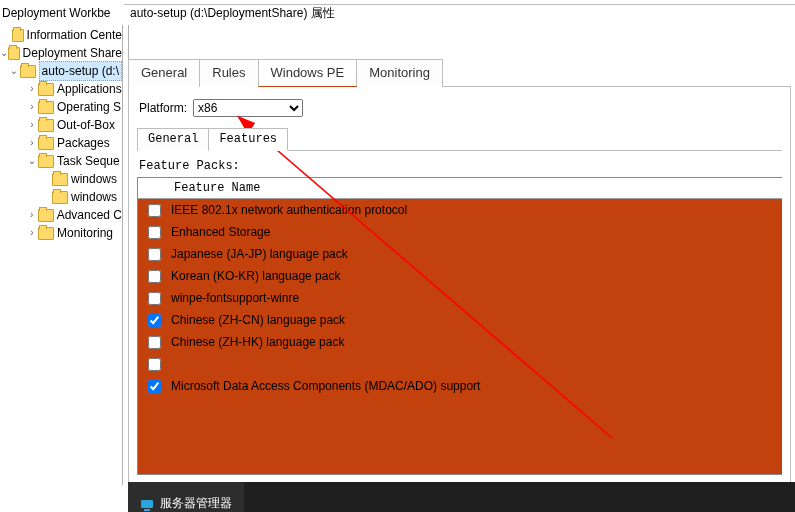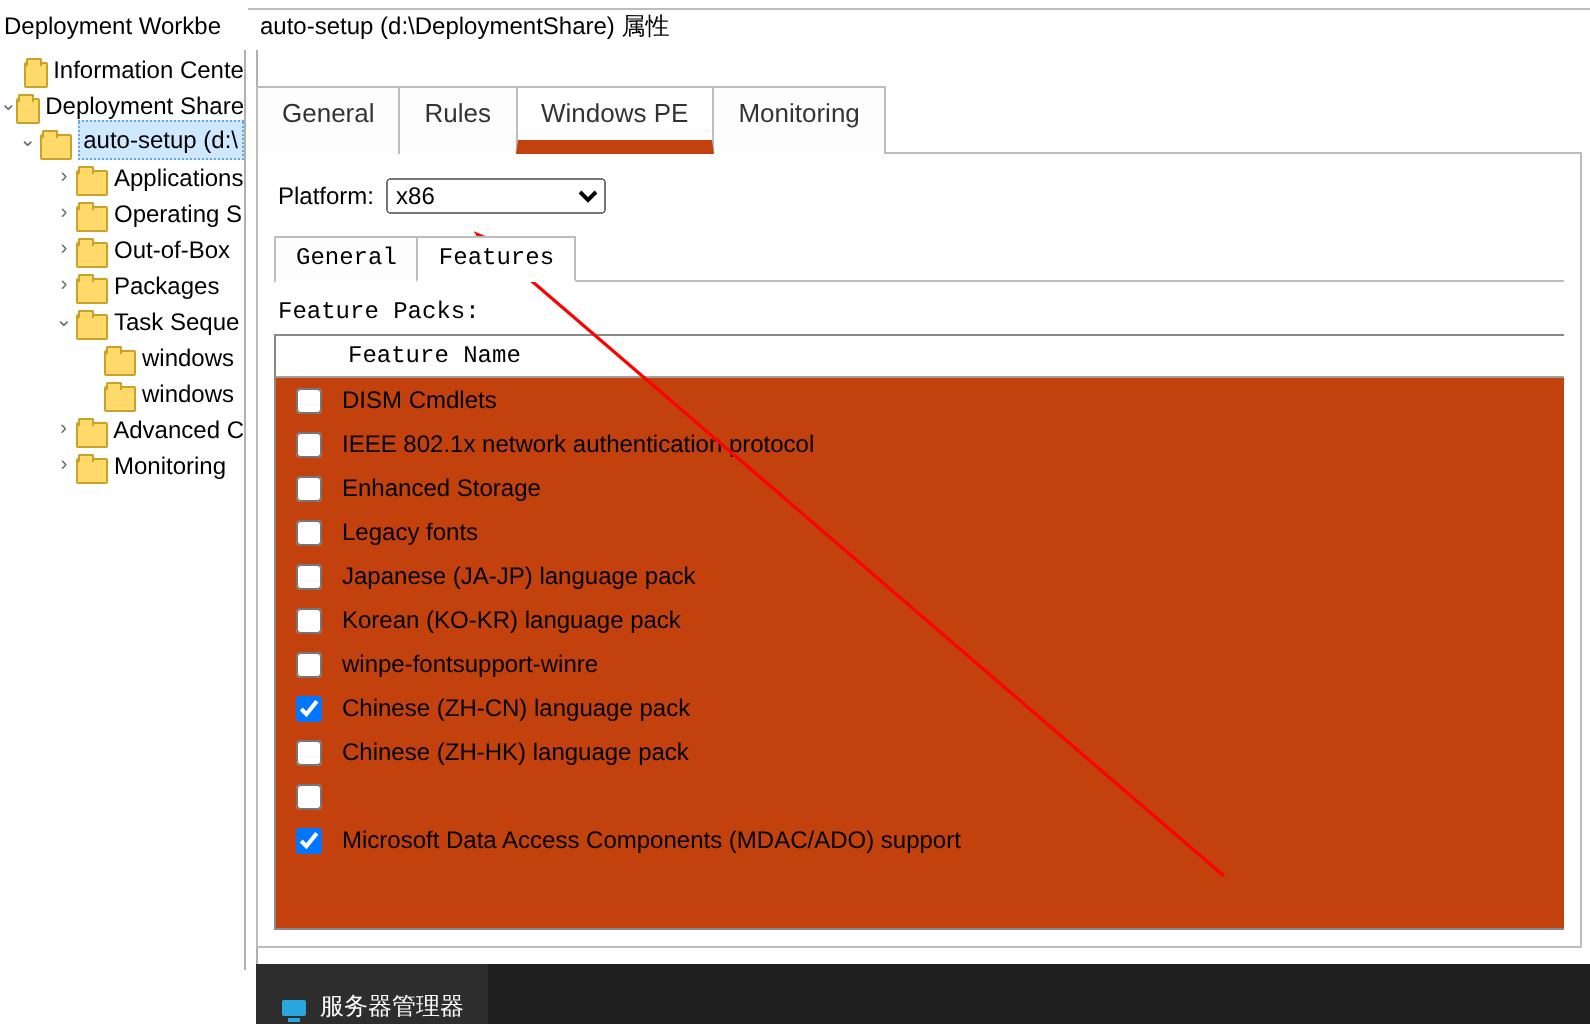--- a/index.html
+++ b/index.html
@@ -2,30 +2,30 @@
 <html><head>
 <meta charset="utf-8">
 <style>
 html,body{margin:0;padding:0;font-family:"Segoe UI",Tahoma,sans-serif;font-size:12px;color:#000;background:#fff;overflow:hidden}
 .app{width:795px;height:512px;position:relative;background:#fff}
 .top-strip{height:26px;background:#fff;display:flex;align-items:center;font-size:12px}
 .top-left{width:122px;padding-left:2px}
 .title-area{flex:1;padding-left:6px;border-top:1px solid #bdbdbd}
 .divider-v{position:absolute;left:122px;top:25px;width:5px;height:460px;background:#fff;border-left:1px solid #b0b0b0;border-right:1px solid #b0b0b0}
 .tree{position:absolute;left:0;top:26px;width:122px;height:460px;background:#fff;font-size:12px;line-height:18px;overflow:hidden}
-.tree-row{display:flex;align-items:flex-end;height:18px;white-space:nowrap}
+.tree-row{display:flex;align-items:center;height:18px;white-space:nowrap}
 .tree-indent{display:inline-block}
 .exp{display:inline-flex;width:12px;justify-content:center;color:#6a6a6a;font-size:10px}
 .folder{display:inline-block;width:14px;height:11px;margin-right:3px;background:#ffd96a;border:1px solid #c9a227;border-radius:1px;position:relative}
 .folder:before{content:"";position:absolute;top:-3px;left:0;width:6px;height:3px;background:#ffd96a;border:1px solid #c9a227;border-bottom:none;border-radius:1px 1px 0 0}
 .label-sel{background:#cde8ff;border:1px dotted #6aa9e0;padding:0 2px}
-.right{position:absolute;left:128px;top:36px;right:4px;height:440px}
+.right{position:absolute;left:128px;top:52px;right:4px;height:440px}
 .tabstrip{display:flex;border-bottom:1px solid #bdbdbd;margin-top:6px}
 .tab{padding:5px 12px 6px;border:1px solid #bdbdbd;border-bottom:none;margin-right:-1px;background:#fdfdfd;position:relative;top:1px;font-size:13px;color:#333}
-.tab.active{background:#fff;font-weight:normal;border-bottom:7px solid #c2410c;z-index:2}
+.tab.active{background:#fff;font-weight:normal;border-bottom:1px solid #c2410c;z-index:2}
 .panel{border:1px solid #bdbdbd;border-top:none;padding:10px 8px 8px 8px}
 .platform-row{display:flex;align-items:center;margin:2px 0 10px 2px;font-size:12px}
 .platform-row select{margin-left:6px;width:110px;font-size:12px}
 .subtabstrip{display:flex;border-bottom:1px solid #bdbdbd;font-family:"Consolas","Courier New",monospace;font-size:12px}
 .subtab{padding:3px 10px 4px;border:1px solid #bdbdbd;border-bottom:none;margin-right:-1px;background:#fdfdfd;position:relative;top:1px}
 .subtab.active{background:#fff;border-bottom:1px solid #fff;z-index:2}
 .feature-label{font-family:"Consolas","Courier New",monospace;margin:8px 2px 4px 2px}
 .feature-box{border:1px solid #888;border-right:none;height:296px;overflow:hidden;background:#c2410c}
 .feature-header{font-family:"Consolas","Courier New",monospace;border-bottom:1px solid #a0a0a0;padding:3px 0 3px 36px;background:#fff}
 .feature-list{}
@@ -137,33 +137,25 @@
       <div class="subtabstrip" id="subTabs">
           <div class="subtab">General</div>
           <div class="subtab active">Features</div>
         </div>
       <div class="feature-label">Feature Packs:</div>
       <div class="feature-box">
         <div class="feature-header">Feature Name</div>
         <div class="feature-list" id="featList">
             <div class="feat-row">
               <input type="checkbox" style="">
-              <span>DISM Cmdlets</span>
-            </div>
-            <div class="feat-row">
-              <input type="checkbox" style="">
               <span>IEEE 802.1x network authentication protocol</span>
             </div>
             <div class="feat-row">
               <input type="checkbox" style="">
               <span>Enhanced Storage</span>
-            </div>
-            <div class="feat-row">
-              <input type="checkbox" style="">
-              <span>Legacy fonts</span>
             </div>
             <div class="feat-row">
               <input type="checkbox" style="">
               <span>Japanese (JA-JP) language pack</span>
             </div>
             <div class="feat-row">
               <input type="checkbox" style="">
               <span>Korean (KO-KR) language pack</span>
             </div>
             <div class="feat-row">

